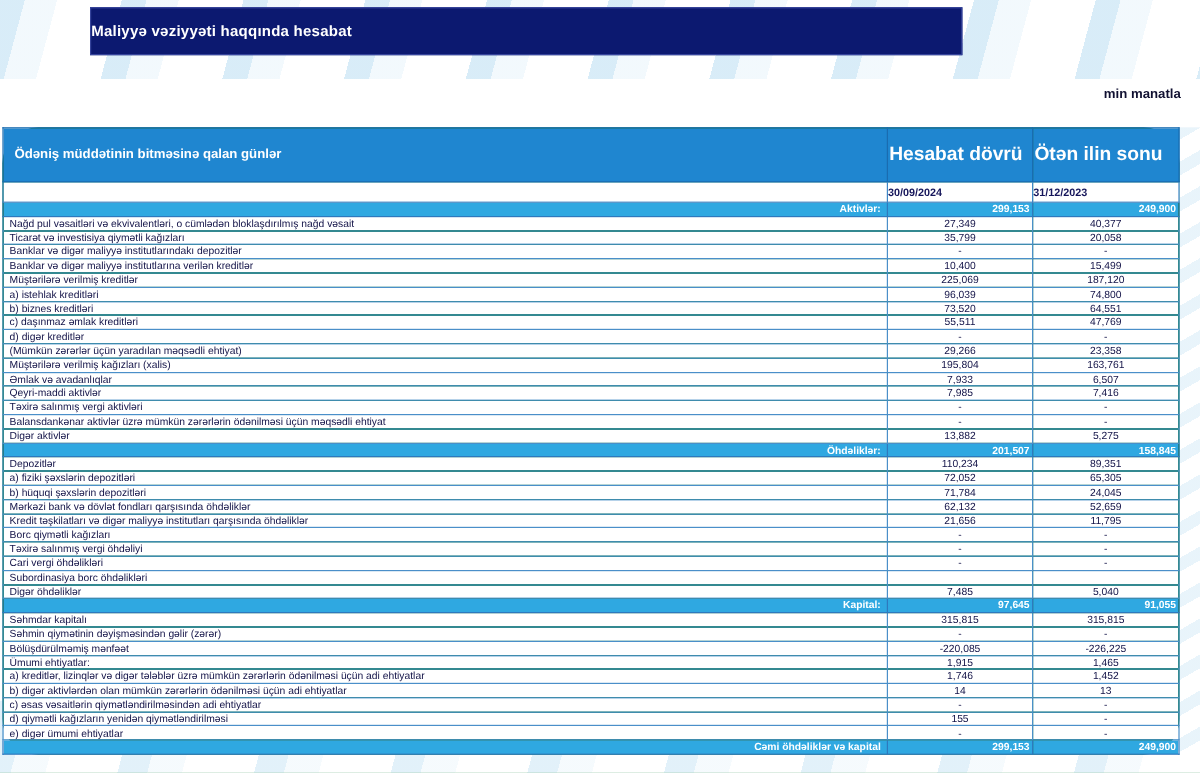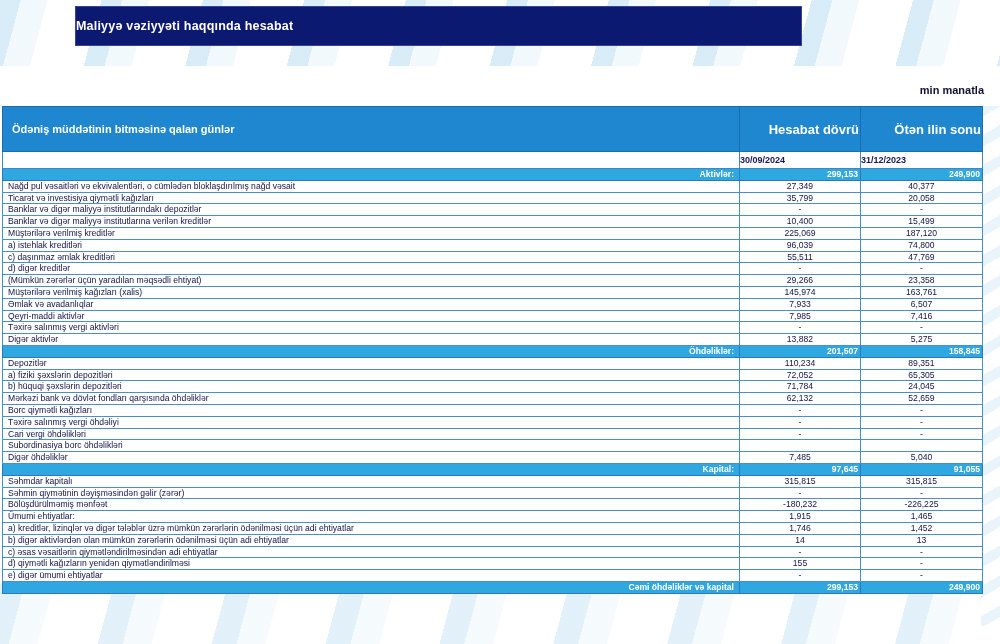--- a/index.html
+++ b/index.html
@@ -23,32 +23,32 @@
   }
   .white-band{position:absolute;top:66px;left:0;width:1000px;height:40px;background:#fff;z-index:1;}
 
   .banner{
     position:absolute;top:6px;left:75px;width:725px;height:38px;z-index:2;
     background:#0c1970;border:1px solid #35439b;
     display:flex;align-items:center;
     color:#ffffff;font-weight:bold;font-size:12.5px;letter-spacing:.2px;
   }
   .unit-note{
-    position:absolute;top:84px;right:16px;z-index:2;
+    position:absolute;top:73px;right:16px;z-index:2;
     font-size:11px;font-weight:bold;color:#101031;
   }
 
   .table-wrap{position:absolute;top:106px;left:2px;z-index:2;}
   table{border-collapse:collapse;width:980px;table-layout:fixed;background:#15803d;border-radius:30px;}
   thead th{
     background:#1f86d0;color:#ffffff;border:1px solid #1a6cb0;
     font-weight:bold;vertical-align:middle;
   }
   th.h-label{text-align:left;padding:0 0 0 9px;font-size:11px;height:44px;}
-  th.h-col{font-size:13px;text-align:right;}
+  th.h-col{font-size:16px;text-align:left;}
   tr.dates td{
     background:#ffffff;color:#15155a;font-weight:bold;font-size:9px;
     text-align:left;height:16px;border:1px solid #3e86c6;padding:0;
   }
   tbody td{
     border:1px solid #4a8fc9;font-size:8.6px;height:10.8px;line-height:1;
     padding:0 5px;color:#121247;white-space:nowrap;overflow:hidden;background:#fff;
   }
   tbody td.val{text-align:center;padding:0 2px;}
   tr.section td{background:#2fa8e1;color:#ffffff;font-weight:bold;border-color:#2e79bd;text-align:right;}
@@ -116,55 +116,65 @@
           <td>Müştərilərə verilmiş kreditlər</td>
           <td class="val">225,069</td>
           <td class="val">187,120</td>
         </tr>
         <tr>
           <td>a) istehlak kreditləri</td>
           <td class="val">96,039</td>
           <td class="val">74,800</td>
         </tr>
         <tr>
+          <td>b) biznes kreditləri</td>
+          <td class="val">73,520</td>
+          <td class="val">64,551</td>
+        </tr>
+        <tr>
           <td>c) daşınmaz əmlak kreditləri</td>
           <td class="val">55,511</td>
           <td class="val">47,769</td>
         </tr>
         <tr>
           <td>d) digər kreditlər</td>
           <td class="val">-</td>
           <td class="val">-</td>
         </tr>
         <tr>
           <td>(Mümkün zərərlər üçün yaradılan məqsədli ehtiyat)</td>
           <td class="val">29,266</td>
           <td class="val">23,358</td>
         </tr>
         <tr>
           <td>Müştərilərə verilmiş kağızları (xalis)</td>
-          <td class="val">145,974</td>
+          <td class="val">195,804</td>
           <td class="val">163,761</td>
         </tr>
         <tr>
           <td>Əmlak və avadanlıqlar</td>
           <td class="val">7,933</td>
           <td class="val">6,507</td>
         </tr>
         <tr>
           <td>Qeyri-maddi aktivlər</td>
           <td class="val">7,985</td>
           <td class="val">7,416</td>
         </tr>
         <tr>
           <td>Təxirə salınmış vergi aktivləri</td>
           <td class="val">-</td>
           <td class="val">-</td>
         </tr>
         <tr>
+          <td>Balansdankənar aktivlər üzrə mümkün zərərlərin ödənilməsi üçün məqsədli ehtiyat</td>
+          <td class="val">-</td>
+          <td class="val">-</td>
+        </tr>
+        <tr>
           <td>Digər aktivlər</td>
           <td class="val">13,882</td>
           <td class="val">5,275</td>
         </tr>
         <tr class="section">
           <td>Öhdəliklər:</td>
           <td class="val">201,507</td>
           <td class="val">158,845</td>
         </tr>
         <tr>
@@ -181,20 +191,25 @@
           <td>b) hüquqi şəxslərin depozitləri</td>
           <td class="val">71,784</td>
           <td class="val">24,045</td>
         </tr>
         <tr>
           <td>Mərkəzi bank və dövlət fondları qarşısında öhdəliklər</td>
           <td class="val">62,132</td>
           <td class="val">52,659</td>
         </tr>
         <tr>
+          <td>Kredit təşkilatları və digər maliyyə institutları qarşısında öhdəliklər</td>
+          <td class="val">21,656</td>
+          <td class="val">11,795</td>
+        </tr>
+        <tr>
           <td>Borc qiymətli kağızları</td>
           <td class="val">-</td>
           <td class="val">-</td>
         </tr>
         <tr>
           <td>Təxirə salınmış vergi öhdəliyi</td>
           <td class="val">-</td>
           <td class="val">-</td>
         </tr>
         <tr>
@@ -222,21 +237,21 @@
           <td class="val">315,815</td>
           <td class="val">315,815</td>
         </tr>
         <tr>
           <td>Səhmin qiymətinin dəyişməsindən gəlir (zərər)</td>
           <td class="val">-</td>
           <td class="val">-</td>
         </tr>
         <tr>
           <td>Bölüşdürülməmiş mənfəət</td>
-          <td class="val">-180,232</td>
+          <td class="val">-220,085</td>
           <td class="val">-226,225</td>
         </tr>
         <tr>
           <td>Ümumi ehtiyatlar:</td>
           <td class="val">1,915</td>
           <td class="val">1,465</td>
         </tr>
         <tr>
           <td>a) kreditlər, lizinqlər və digər tələblər üzrə mümkün zərərlərin ödənilməsi üçün adi ehtiyatlar</td>
           <td class="val">1,746</td>

